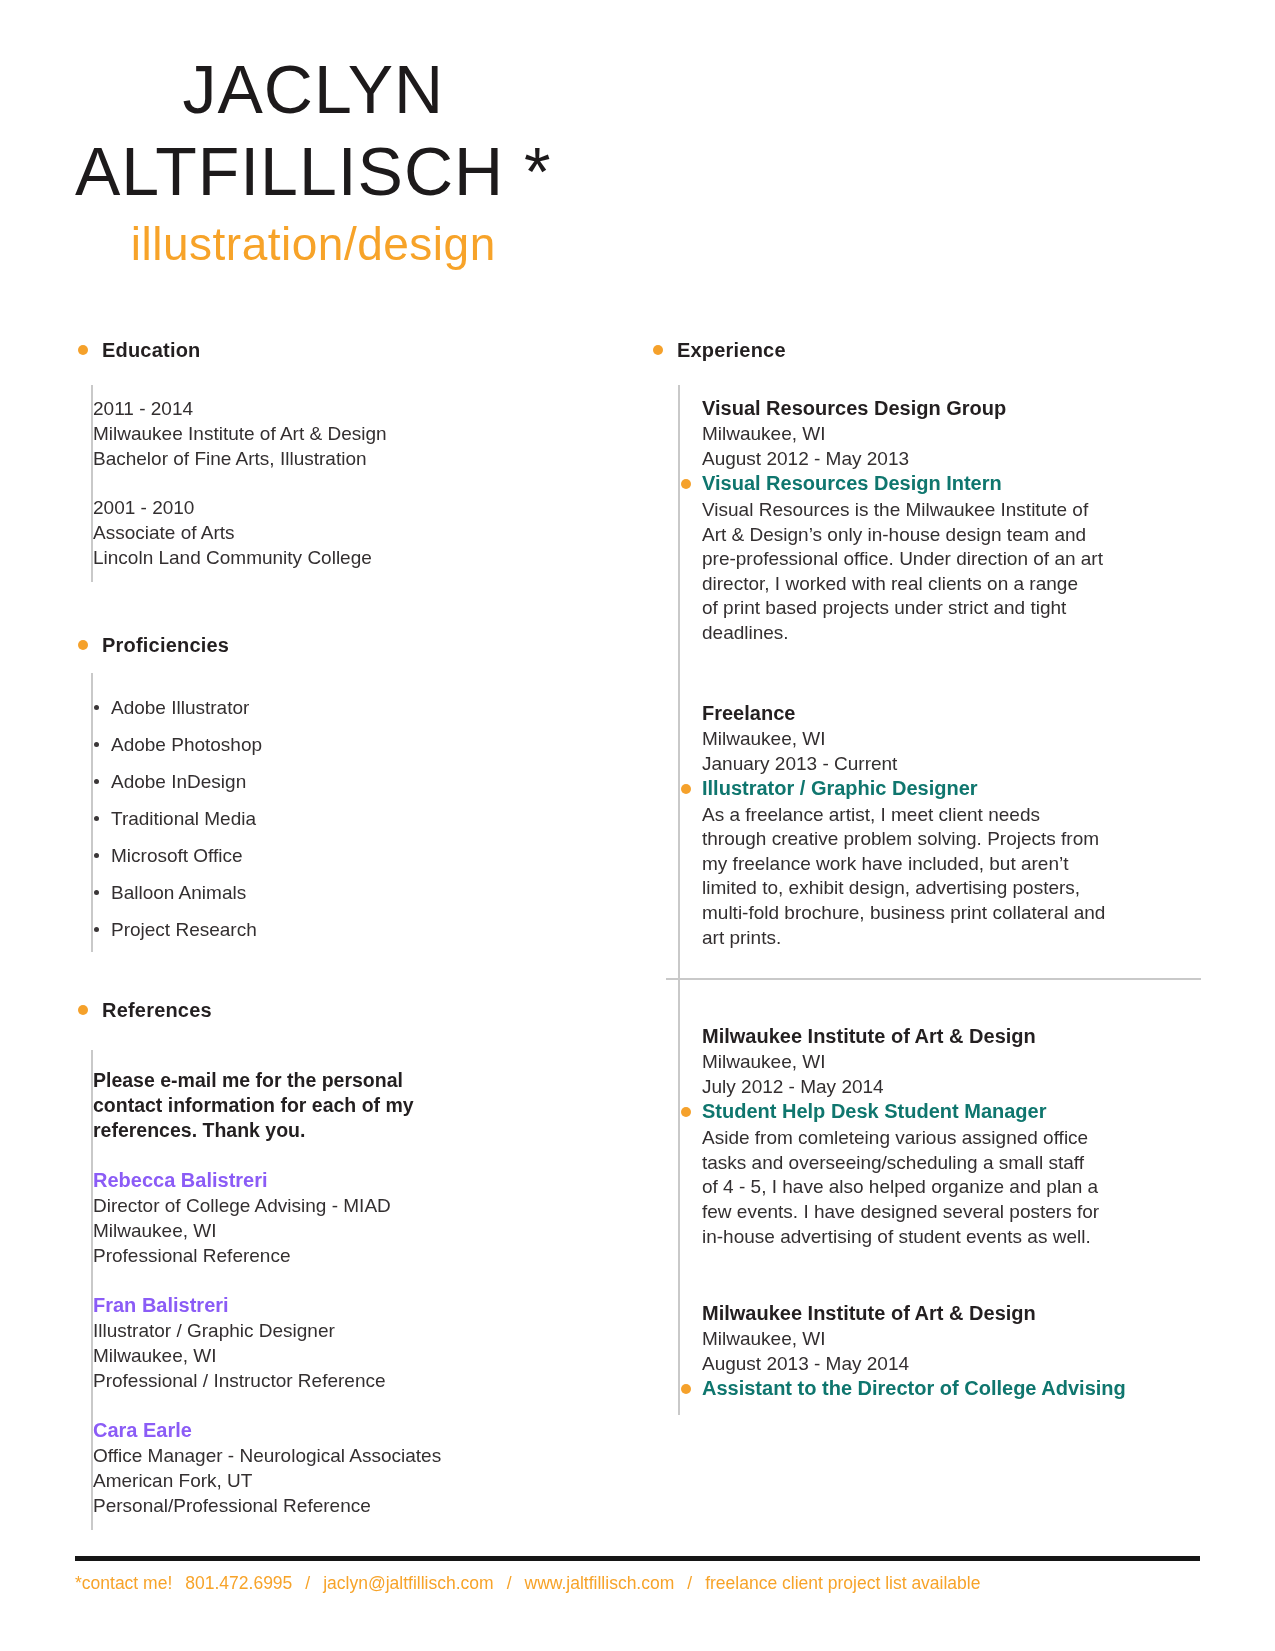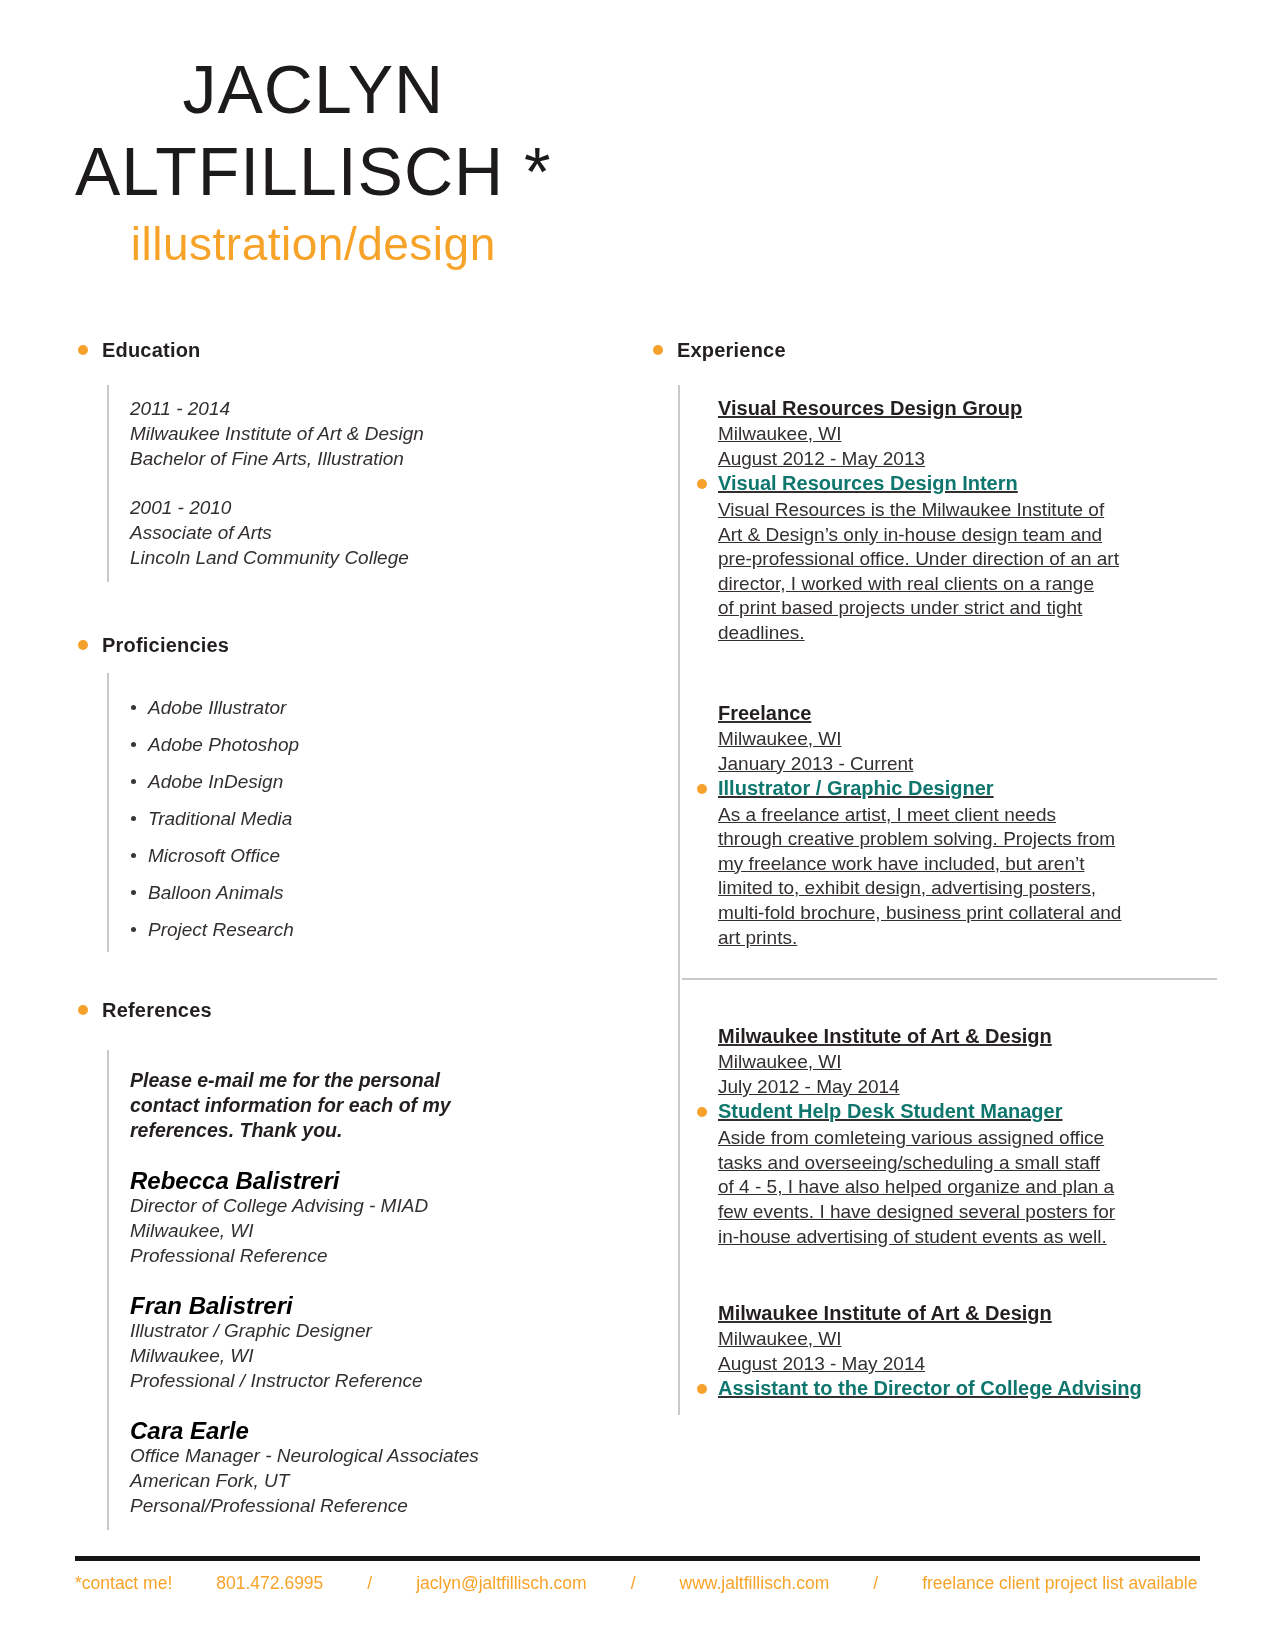--- a/index.html
+++ b/index.html
@@ -11,60 +11,60 @@
   .name{font-size:68px;line-height:82px;font-weight:400;letter-spacing:1px;color:#1d1a1b;white-space:pre-line;}
   .tagline{font-size:46px;line-height:52px;margin-top:6px;color:#F7A329;letter-spacing:0.5px;}
 
   
   .section{position:absolute;}
   .sec-head{display:flex;align-items:center;height:24px;}
   .sec-bullet{width:10px;height:10px;border-radius:50%;background:#F5A12B;margin-left:3px;margin-right:14px;flex:0 0 auto;}
   .sec-label{font-size:20px;font-weight:700;color:#231f20;letter-spacing:0.2px;}
 
   .content{border-left:2px solid #c9c9c9;}
-  .left .content{margin-left:32px;padding-left:21px;font-style:italic;}
-  .right .content{margin-left:28px;padding-left:38px;text-decoration:underline;}
+  .left .content{margin-left:16px;}
+  .right .content{margin-left:28px;padding-left:22px;}
 
   .line{font-size:19px;line-height:25px;}
 
   
   #edu{left:75px;top:338px;width:540px;}
   #edu .content{margin-top:23px;padding-top:11px;padding-bottom:12px;}
   .edu-group+.edu-group{margin-top:24px;}
 
   #prof{left:75px;top:633px;width:540px;}
   #prof .content{margin-top:16px;padding-top:22px;padding-bottom:10px;}
   .prof-item{position:relative;font-size:19px;line-height:25px;padding-left:18px;}
   .prof-item+.prof-item{margin-top:12px;}
   .prof-item::before{content:"";position:absolute;left:1px;top:10px;width:5px;height:5px;border-radius:50%;background:#3a3637;}
 
   #refs{left:75px;top:998px;width:540px;}
   #refs .content{margin-top:28px;padding-top:18px;padding-bottom:12px;}
   .ref-note{font-size:19.5px;line-height:25px;font-weight:700;color:#231f20;white-space:pre-line;}
   .ref-group{margin-top:25px;}
-  .ref-name{font-size:24px;line-height:25px;font-weight:700;color:#000000;}
+  .ref-name{font-size:20px;line-height:25px;font-weight:700;color:#8b5cf6;}
   .ref-lines{font-size:19px;line-height:25px;white-space:pre-line;}
 
   
   #exp{left:650px;top:338px;width:580px;}
   #exp .content{margin-top:23px;padding-top:11px;padding-bottom:14px;width:500px;}
   .job+.job{margin-top:55px;}
   .job-company{font-size:20px;line-height:25px;font-weight:700;color:#231f20;}
   .job-meta{font-size:19px;line-height:25px;}
   .job-role{position:relative;font-size:20px;line-height:25px;font-weight:700;color:#0f766e;}
   .job-role::before{content:"";position:absolute;left:-21px;top:8px;width:10px;height:10px;border-radius:50%;background:#F5A12B;}
   .job-desc{font-size:19px;line-height:24.6px;margin-top:2px;white-space:pre-line;}
   .divider{height:2px;background:#c9c9c9;margin:28px 0 44px -36px;width:535px;}
 
   
   .footer{position:absolute;left:75px;top:1556px;width:1125px;}
   .footer-bar{height:5px;background:#161616;}
   .footer-row{display:flex;align-items:baseline;margin-top:11px;color:#F7A329;font-size:17.5px;line-height:22px;}
   .footer-row .fitem{margin-right:0;}
-  .f-gap-lg{margin-left:44px;}
+  .f-gap-lg{margin-left:13px;}
 </style>
 </head>
 <body>
 
 <div class="page">
 
   <div class="header">
     <div class="name"><span>JACLYN</span><br><span>ALTFILLISCH *</span></div>
     <div class="tagline">illustration/design</div>
   </div>

